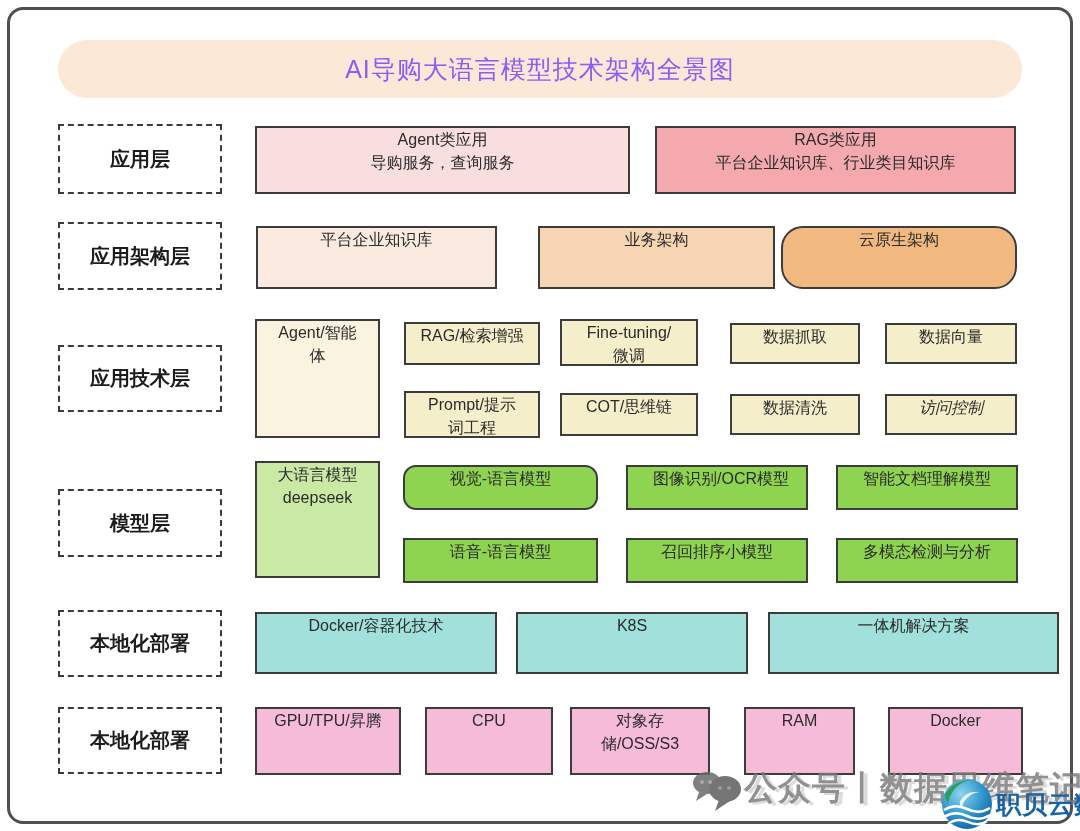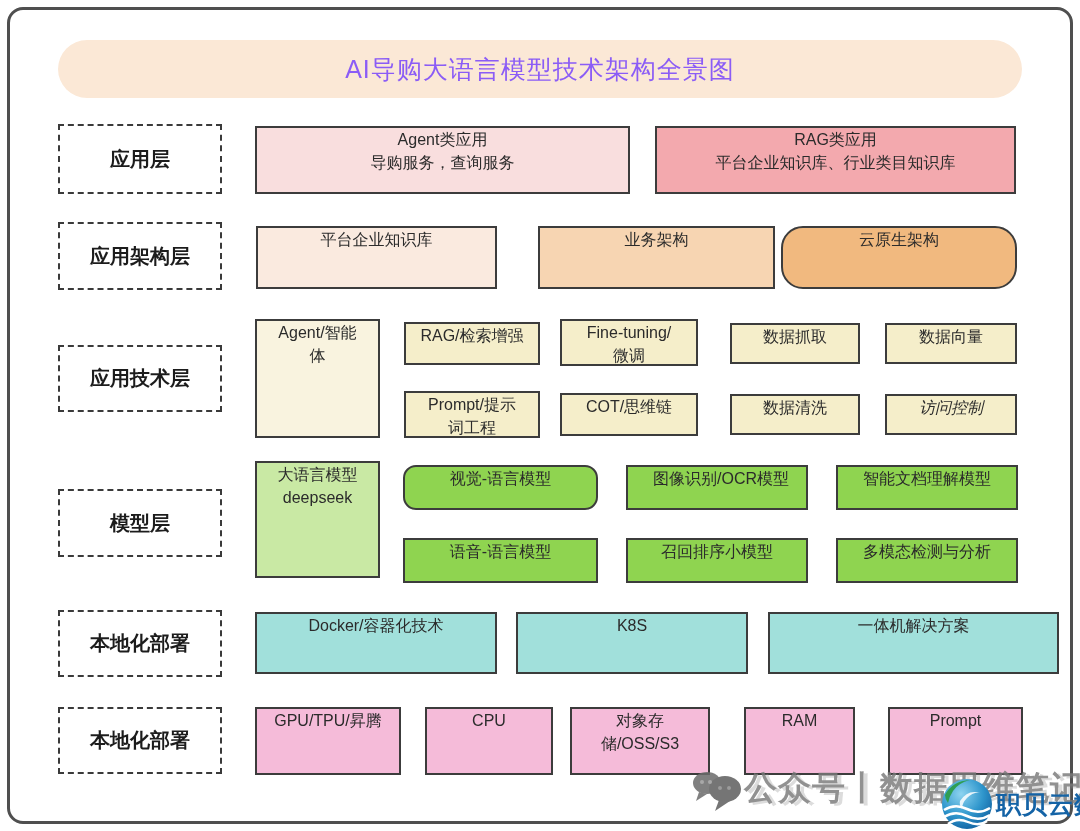--- a/index.html
+++ b/index.html
@@ -160,21 +160,21 @@
     <span>CPU</span>
   </div>
   <div class="box f-magenta" style="left:570px;top:707px;width:140px;height:68px;">
     <span>对象存</span>
     <span>储/OSS/S3</span>
   </div>
   <div class="box f-magenta" style="left:744px;top:707px;width:111px;height:68px;">
     <span>RAM</span>
   </div>
   <div class="box f-magenta" style="left:888px;top:707px;width:135px;height:68px;">
-    <span>Prompt</span>
+    <span>Docker</span>
   </div>
 
   <svg class="wm-bubbles" width="56" height="48" viewBox="0 0 56 48">
     <ellipse cx="17" cy="15" rx="14" ry="11" fill="#6b6b6b"></ellipse>
     <path d="M9 24 L6 33 L17 26 Z" fill="#6b6b6b"></path>
     <ellipse cx="35" cy="21" rx="16" ry="13" fill="#5d5d5d"></ellipse>
     <path d="M29 32 L25 43 L40 33 Z" fill="#5d5d5d"></path>
     <circle cx="12" cy="14" r="2" fill="#9a9a9a"></circle>
     <circle cx="20" cy="14" r="2" fill="#9a9a9a"></circle>
     <circle cx="30" cy="20" r="2" fill="#8a8a8a"></circle>

